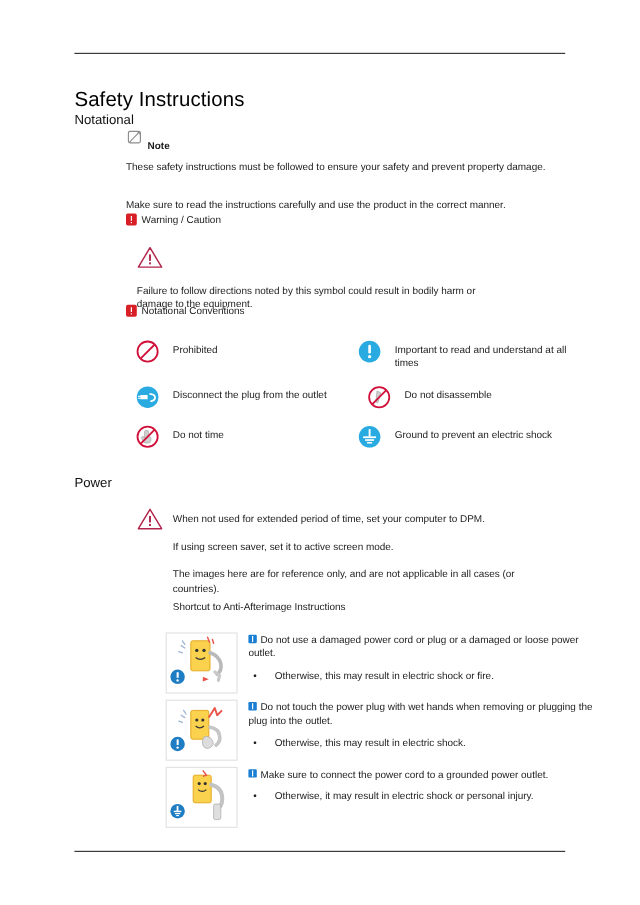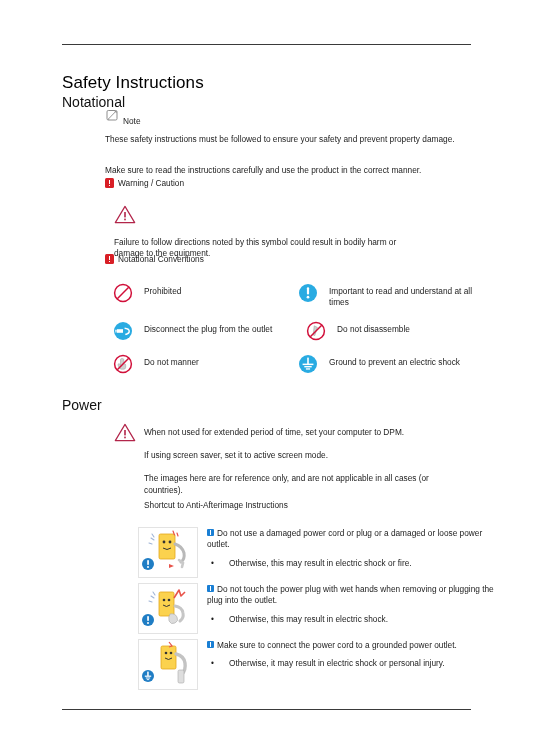--- a/index.html
+++ b/index.html
@@ -37,21 +37,21 @@
     top: 62px;
     font-size: 17px;
     font-weight: normal;
     letter-spacing: 0.1px;
     color: #000;
   }
 
   .section-head {
     position: absolute;
     left: 62px;
-    font-size: 14px;
+    font-size: 11px;
     color: #111;
   }
   .h-notational { top: 94px; }
   .h-power { top: 397px; }
 
   .ind {
     position: absolute;
     left: 105px;
     font-size: 8.3px;
     line-height: 11.6px;
@@ -60,20 +60,21 @@
   .w-main { width: 360px; }
 
   
   .note-row {
     position: absolute;
     left: 106px;
     top: 108px;
     display: flex;
     align-items: flex-end;
     gap: 4px;
+    font-weight: bold;
   }
   .note-label { font-size: 8.3px; color: #1c1c1c; }
 
   
   .redsq {
     display: inline-block;
     width: 9px;
     height: 10px;
     background: #d81f26;
     border-radius: 1.5px;
@@ -303,21 +304,21 @@
 
     <div class="conv-row" style="margin-top:7px;">
       <div class="conv-cell left">
         <span class="conv-ico">
           <svg width="20" height="20" viewBox="0 0 20 20">
             <circle cx="10" cy="10" r="8.4" fill="none" stroke="#d1103a" stroke-width="1.5"></circle>
             <path d="M9.5 4.6 q1.3 0 1.3 1.3 v4 h0.7 q1.2 0 1.2 1.2 v2.2 q0 1.6 -1.8 1.9 h-2.6 q-1.7 -0.3 -2.3 -1.8 l-1 -2.4 q-0.3 -1 0.8 -1.3 q0.8 -0.2 1.2 0.7 l0.5 1 v-5.5 q0 -1.3 1 -1.3 z" fill="#d0d0d0" stroke="#9a9a9a" stroke-width="0.5"></path>
             <line x1="4.3" y1="15.7" x2="15.7" y2="4.3" stroke="#d1103a" stroke-width="1.5"></line>
           </svg>
         </span>
-        <span class="conv-text">Do not manner</span>
+        <span class="conv-text">Do not time</span>
       </div>
       <div class="conv-cell right">
         <span class="conv-ico">
           <svg width="20" height="20" viewBox="0 0 20 20">
             <circle cx="10" cy="10" r="9" fill="#29abe2"></circle>
             <rect x="9.2" y="3.6" width="1.6" height="6.4" fill="#fff"></rect>
             <rect x="4.6" y="9.6" width="10.8" height="1.5" fill="#fff"></rect>
             <rect x="6.3" y="12" width="7.4" height="1.4" fill="#fff"></rect>
             <rect x="7.9" y="14.3" width="4.2" height="1.3" fill="#fff"></rect>
           </svg>

